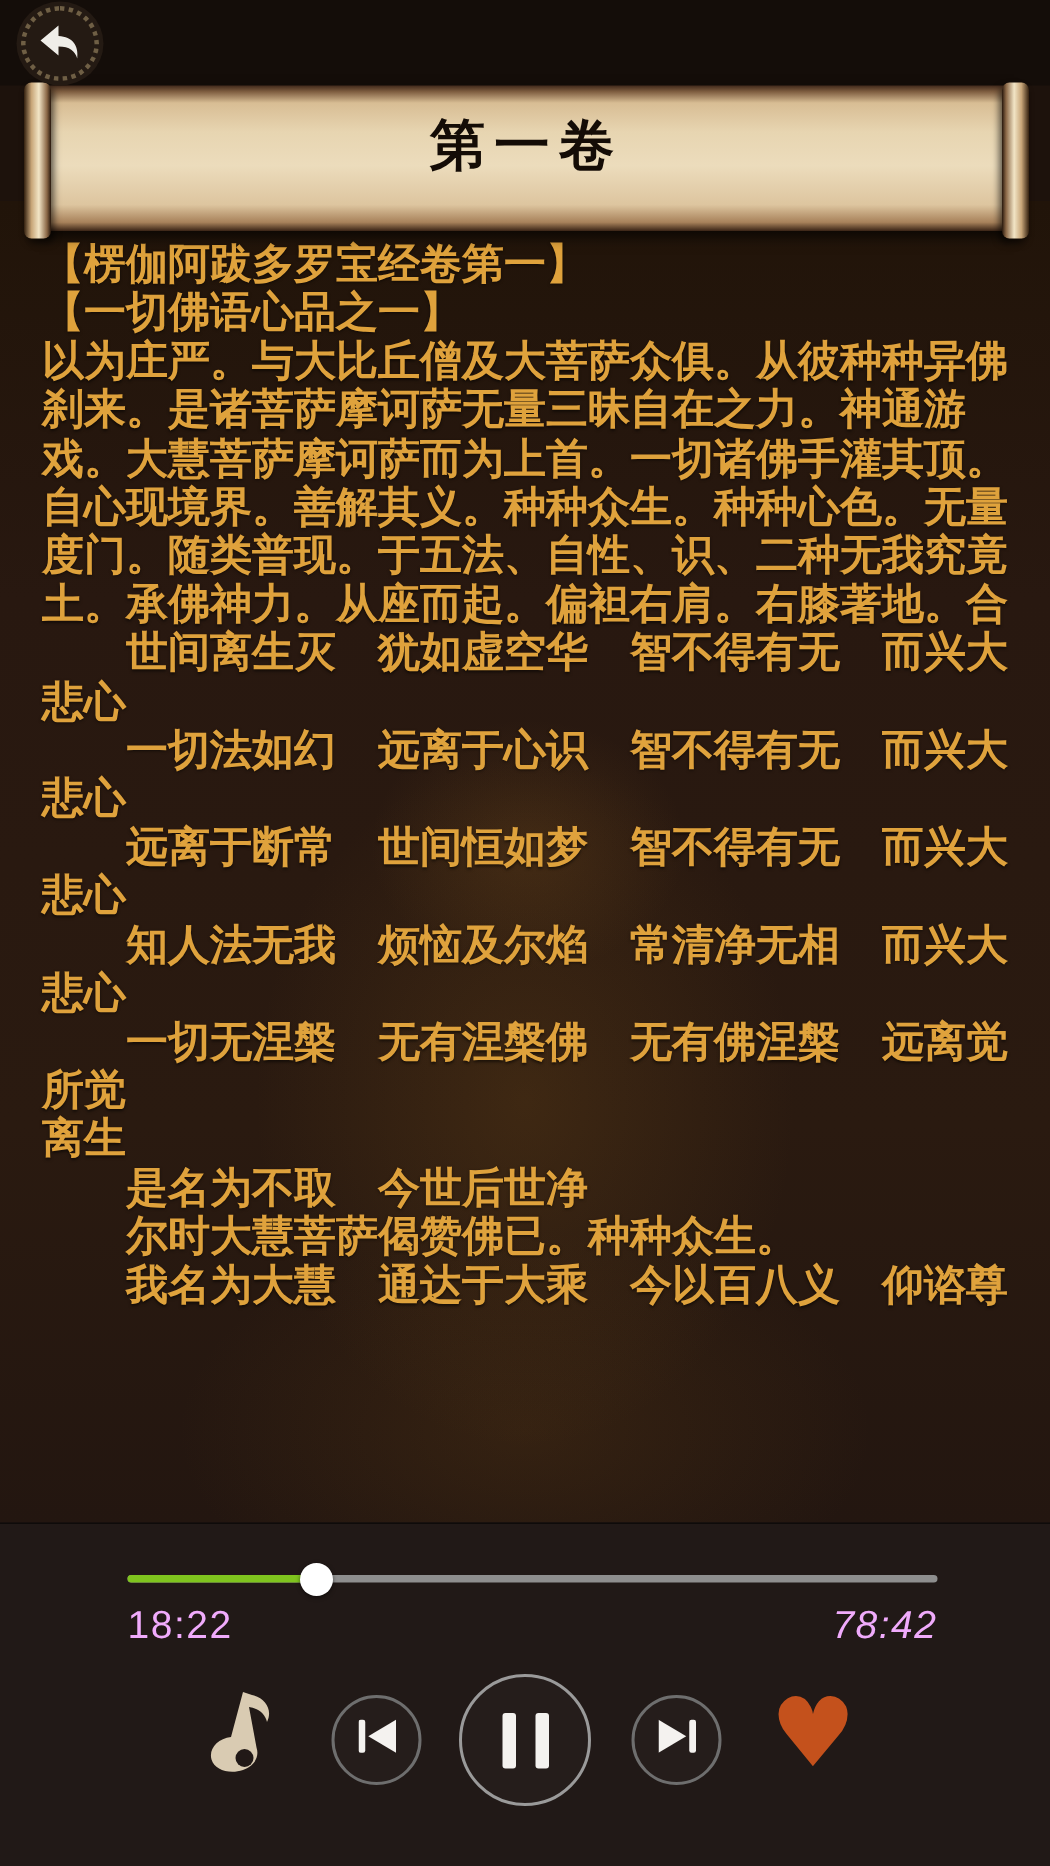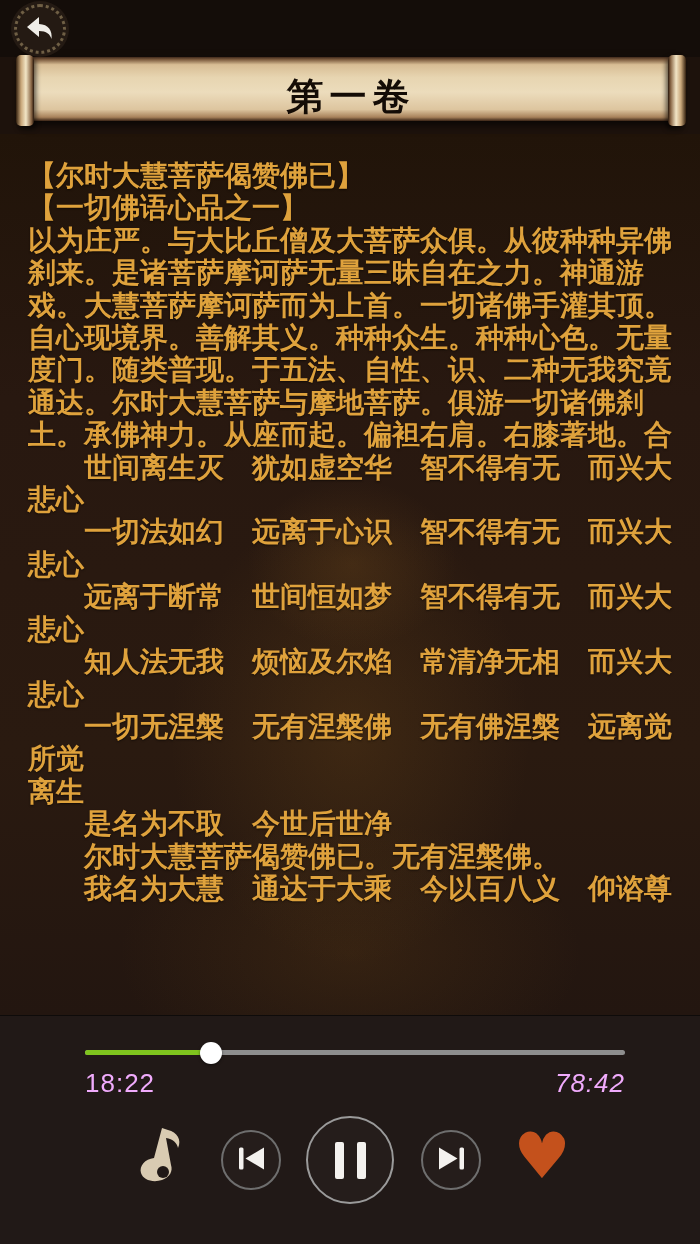--- a/index.html
+++ b/index.html
@@ -15,21 +15,21 @@
   .back-button {
     position:absolute; left:11px; top:1px; width:58px; height:56px;
     border-radius:50%; background:#241a13; cursor:pointer; z-index:5;
   }
   .back-button::before {
     content:""; position:absolute; inset:3px; border:3px dotted #7d6c4e;
     border-radius:50%; opacity:.85;
   }
   .back-button svg { position:absolute; left:13px; top:13px; }
 
-  .banner { position:absolute; left:16px; top:57px; width:670px; height:64px; z-index:2; }
+  .banner { position:absolute; left:16px; top:57px; width:670px; height:97px; z-index:2; }
   .banner-paper {
     position:absolute; left:10px; right:10px; top:0; bottom:0;
     background:linear-gradient(180deg,#40291b 0%,#7c5b3e 4%,#d8bd94 12%,#e7d5b1 32%,#ecdcbc 55%,#ddc59f 82%,#a8825b 94%,#3a2416 100%);
     box-shadow:0 4px 8px rgba(0,0,0,.65);
   }
   .banner-roll {
     position:absolute; top:-2px; bottom:-5px; width:18px; border-radius:5px;
     background:linear-gradient(90deg,#33200f 0%,#c8a679 28%,#f2e5c6 55%,#8a6746 85%,#27170c 100%);
     box-shadow:2px 3px 5px rgba(0,0,0,.6);
   }
@@ -106,42 +106,41 @@
 
 <div class="banner">
   <div class="banner-paper"></div>
   <div class="banner-roll left"></div>
   <div class="banner-roll right"></div>
   <div class="banner-title">第一卷</div>
 </div>
 
 <div class="content">
   <div class="sutra" style="color: rgb(223, 162, 60);">
-      <div class="line">【尔时大慧菩萨偈赞佛已】</div>
+      <div class="line">【楞伽阿跋多罗宝经卷第一】</div>
       <div class="line">【一切佛语心品之一】</div>
       <div class="line">以为庄严。与大比丘僧及大菩萨众俱。从彼种种异佛</div>
       <div class="line">刹来。是诸菩萨摩诃萨无量三昧自在之力。神通游</div>
       <div class="line">戏。大慧菩萨摩诃萨而为上首。一切诸佛手灌其顶。</div>
       <div class="line">自心现境界。善解其义。种种众生。种种心色。无量</div>
       <div class="line">度门。随类普现。于五法、自性、识、二种无我究竟</div>
-      <div class="line">通达。尔时大慧菩萨与摩地菩萨。俱游一切诸佛刹</div>
       <div class="line">土。承佛神力。从座而起。偏袒右肩。右膝著地。合</div>
       <div class="line">　　世间离生灭　犹如虚空华　智不得有无　而兴大</div>
       <div class="line">悲心</div>
       <div class="line">　　一切法如幻　远离于心识　智不得有无　而兴大</div>
       <div class="line">悲心</div>
       <div class="line">　　远离于断常　世间恒如梦　智不得有无　而兴大</div>
       <div class="line">悲心</div>
       <div class="line">　　知人法无我　烦恼及尔焰　常清净无相　而兴大</div>
       <div class="line">悲心</div>
       <div class="line">　　一切无涅槃　无有涅槃佛　无有佛涅槃　远离觉</div>
       <div class="line">所觉</div>
       <div class="line">离生</div>
       <div class="line">　　是名为不取　今世后世净</div>
-      <div class="line">　　尔时大慧菩萨偈赞佛已。无有涅槃佛。</div>
+      <div class="line">　　尔时大慧菩萨偈赞佛已。种种众生。</div>
       <div class="line">　　我名为大慧　通达于大乘　今以百八义　仰谘尊</div>
     </div>
 </div>
 
 <div class="footer">
 
   <div class="slider">
     <div class="track" style="background: rgb(142, 142, 142);"></div>
     <div class="fill" style="width: 23.4%; background: rgb(127, 196, 30);"></div>
     <div class="thumb" style="left: calc(23.4% - 11px); background: rgb(255, 255, 255);"></div>

